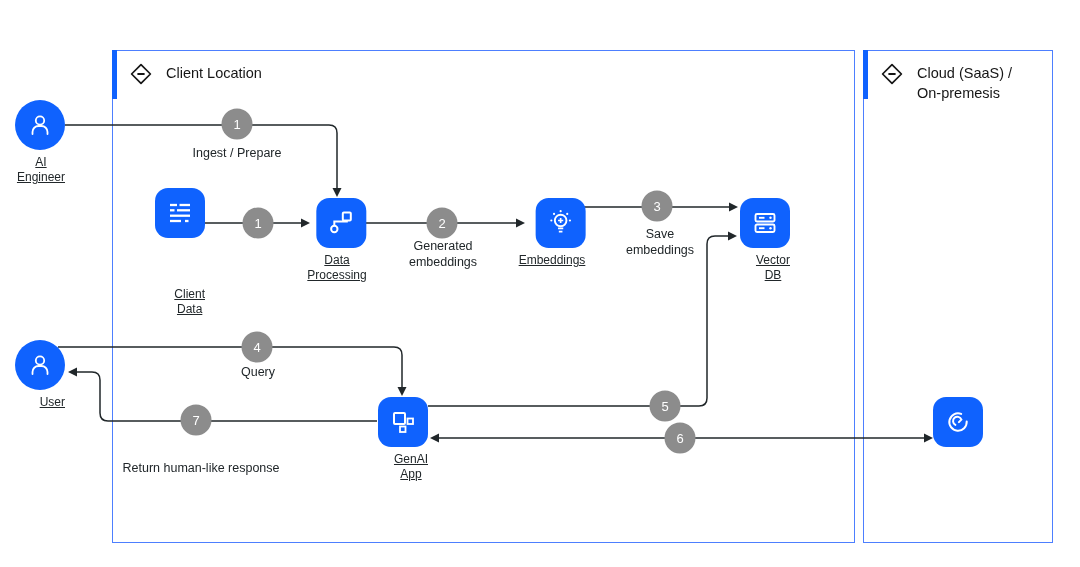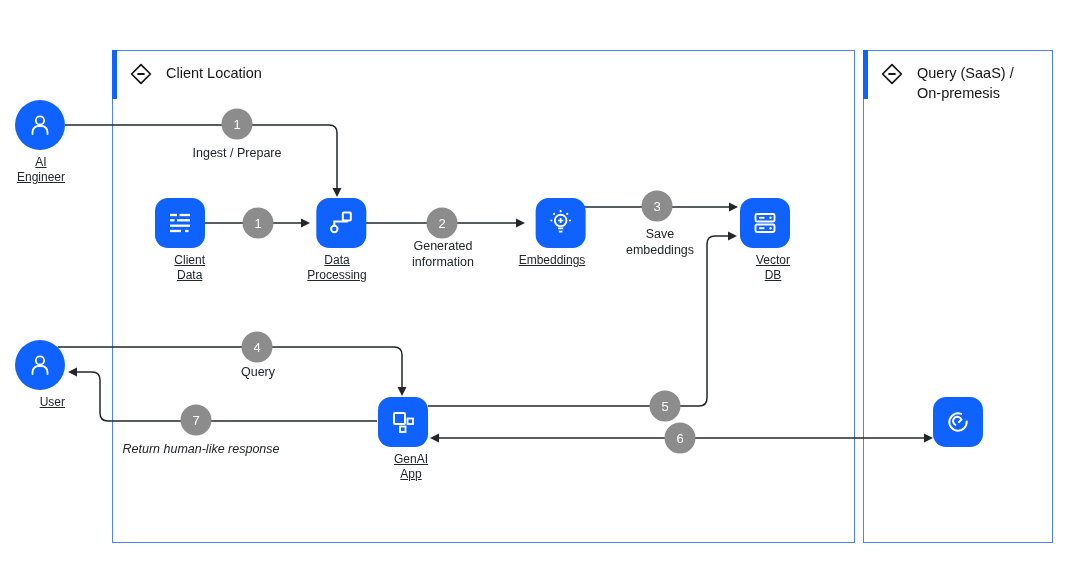--- a/index.html
+++ b/index.html
@@ -43,21 +43,21 @@
   <div class="container" style="left:863px;top:50px;width:190px;height:493px;">
     <div class="cbar"></div>
   </div>
   <div class="chead" style="left:880px;top:62px;">
     <span class="icon">
       <svg width="24" height="24" viewBox="0 0 24 24">
         <path d="M12 2.6 L21.4 12 L12 21.4 L2.6 12 Z" fill="none" stroke="#161616" stroke-width="1.7" stroke-linejoin="round"></path>
         <line x1="8.4" y1="12" x2="15.6" y2="12" stroke="#161616" stroke-width="2"></line>
       </svg>
     </span>
-    <span class="ctitle">Query (SaaS) /
+    <span class="ctitle">Cloud (SaaS) /
 On-premesis</span>
   </div>
 
   <svg class="lines" width="1080" height="567" viewBox="0 0 1080 567">
     <g fill="none" stroke="#21272a" stroke-width="1.5">
 
       <path d="M 65 125 H 329 Q 337 125 337 133 V 189"></path>
 
       <path d="M 205 223 H 302"></path>
 
@@ -90,21 +90,21 @@
     <div class="ncircle icon">
       <svg width="28" height="28" viewBox="-14 -14 28 28">
         <circle cx="0" cy="-4.5" r="4.2" fill="none" stroke="#fff" stroke-width="1.8"></circle>
         <path d="M -7.5 9 V 7 A 6 6 0 0 1 -1.5 1 H 1.5 A 6 6 0 0 1 7.5 7 V 9" fill="none" stroke="#fff" stroke-width="1.8" stroke-linecap="round"></path>
       </svg>
     </div>
     <div class="nlabel">AI
 Engineer</div>
   </div>
 
-  <div class="node" style="left:180px;top:198px;">
+  <div class="node" style="left:180px;top:188px;gap:44px;">
     <div class="nbox icon">
       <svg width="28" height="28" viewBox="-14 -14 28 28" stroke="#fff" stroke-width="2.3">
         <line x1="-10" y1="-8" x2="-3" y2="-8"></line>
           <line x1="-0.5" y1="-8" x2="10" y2="-8"></line>
         <line x1="-10" y1="-2.7" x2="-5.5" y2="-2.7"></line>
           <line x1="-3" y1="-2.7" x2="10" y2="-2.7"></line>
         <line x1="-10" y1="2.7" x2="10" y2="2.7"></line>
         <line x1="-10" y1="8" x2="1" y2="8"></line>
           <line x1="5" y1="8" x2="8.5" y2="8"></line>
       </svg>
@@ -209,19 +209,19 @@
   </div>
   <div class="badge" style="left:680px;top:438px;">
     <span>6</span>
   </div>
   <div class="badge" style="left:196px;top:420px;">
     <span>7</span>
   </div>
 
   <div class="elabel" style="left:237px;top:145px;">Ingest / Prepare</div>
   <div class="elabel" style="left:443px;top:238px;">Generated
-information</div>
+embeddings</div>
   <div class="elabel" style="left:660px;top:226px;">Save
 embeddings</div>
   <div class="elabel" style="left:258px;top:364px;">Query</div>
-  <div class="elabel" style="left:201px;top:441px;font-style:italic;">Return human-like response</div>
+  <div class="elabel" style="left:201px;top:460px;">Return human-like response</div>
 
 </div>
 
 </body></html>

